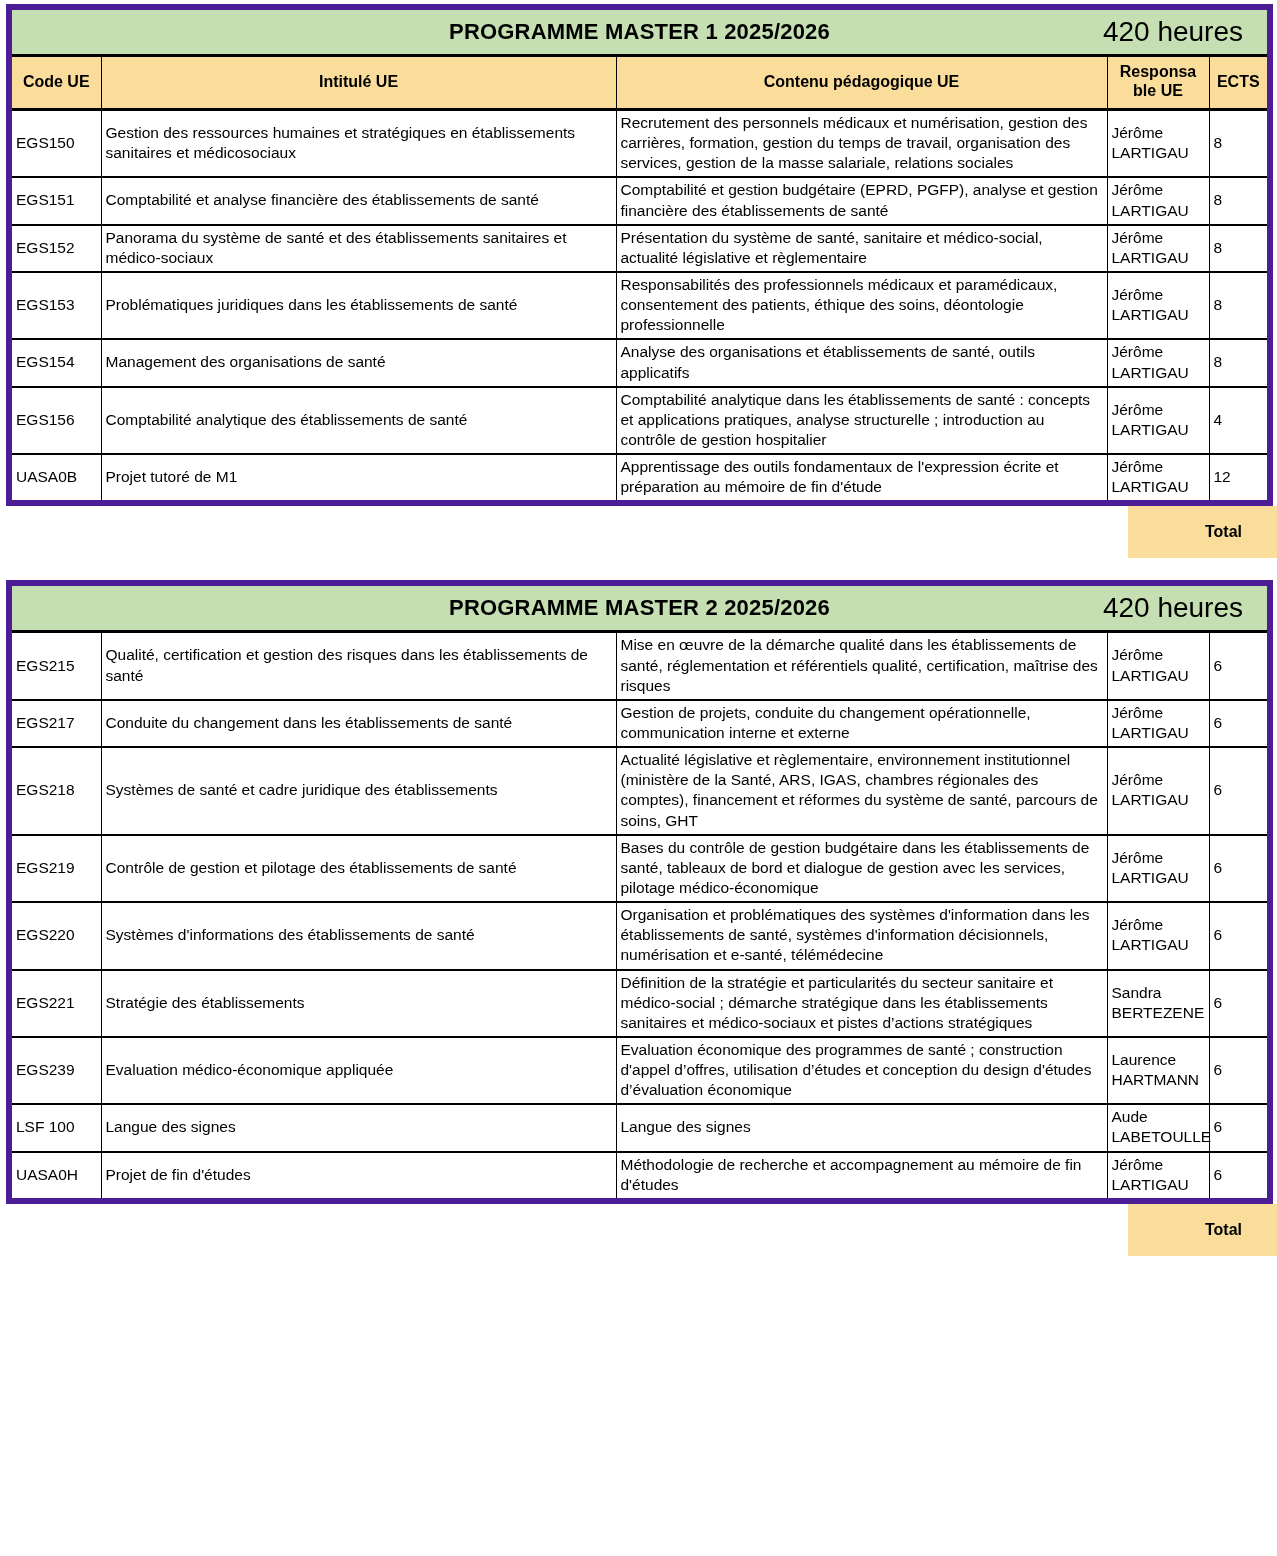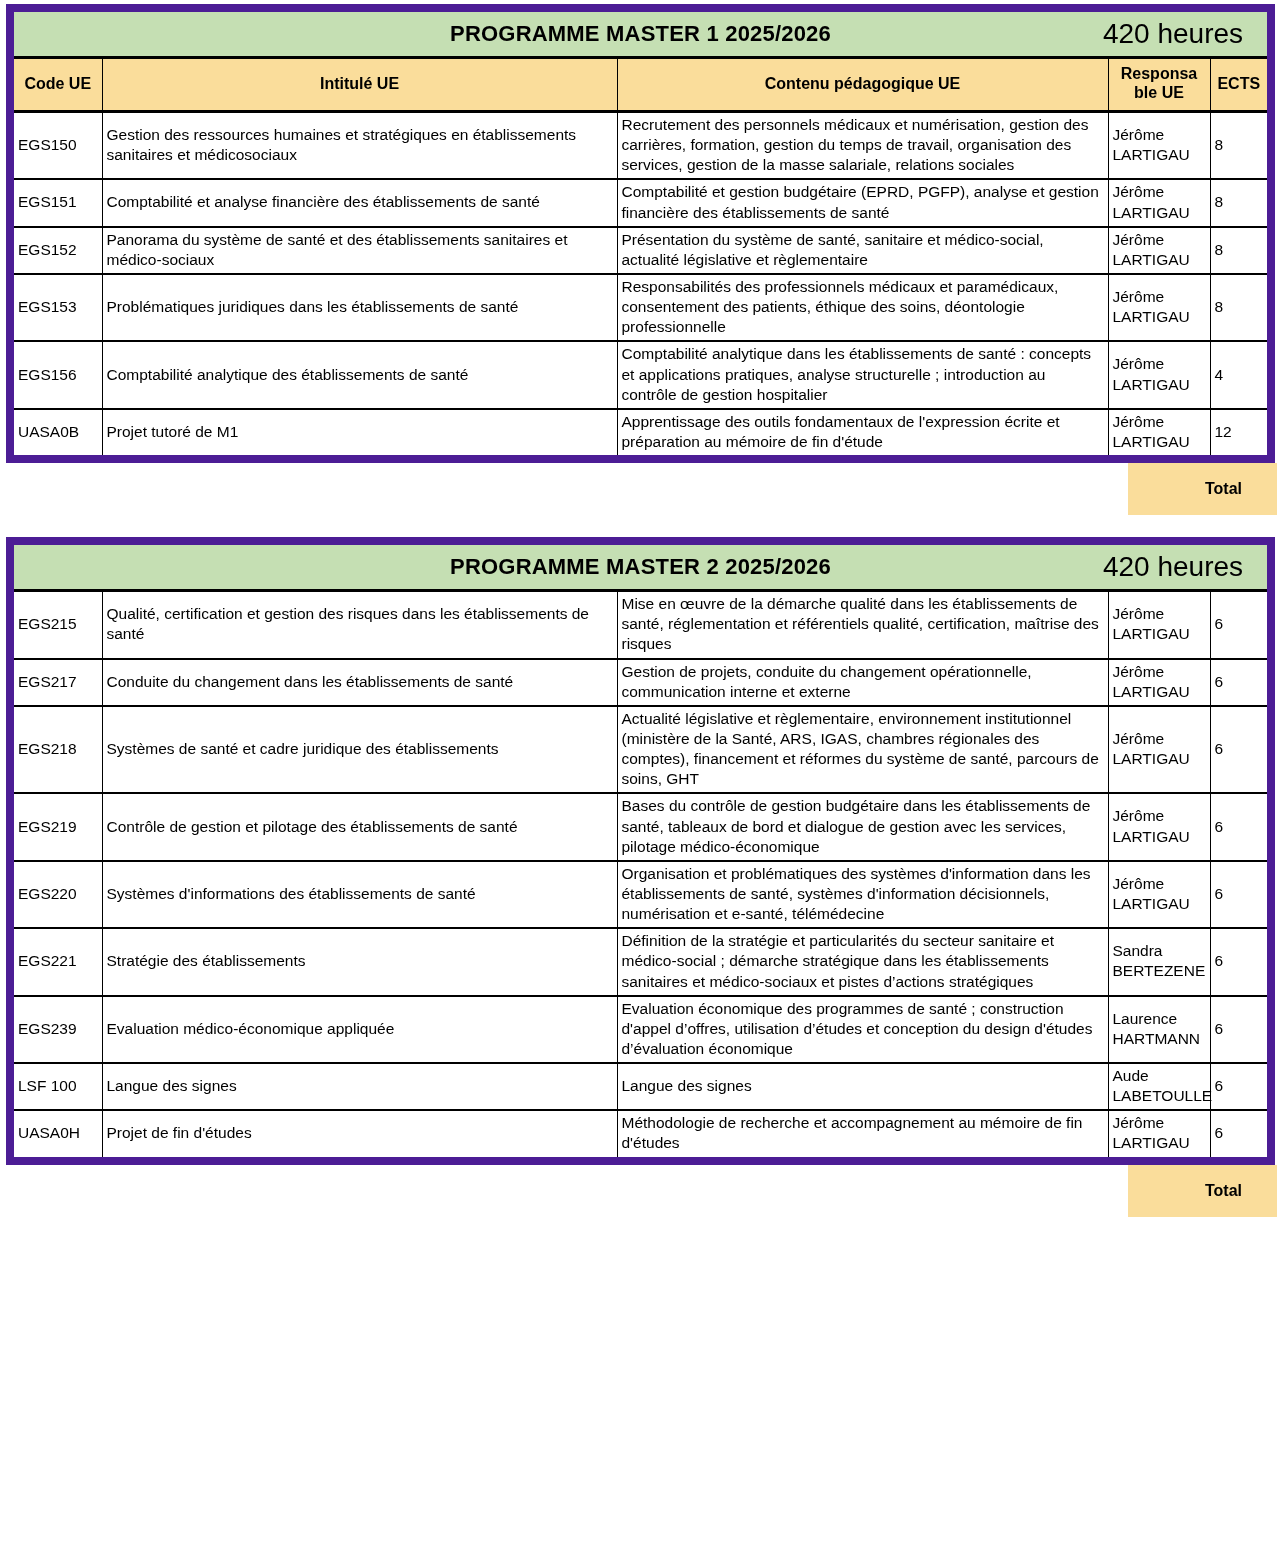--- a/index.html
+++ b/index.html
@@ -18,21 +18,21 @@
   .page {
     width: 1277px;
     box-sizing: border-box;
     padding: 4px 10px 0 6px;
   }
 
   table.prog {
     border-collapse: collapse;
     table-layout: fixed;
     width: 1261px;
-    border: 8px solid #4c1d95;
+    border: 6px solid #4c1d95;
     background: #fff;
   }
 
   table.prog td, table.prog th {
     border: 1px solid #000;
     padding: 2px 4px 3px 4px;
     vertical-align: middle;
     font-size: 15.5px;
     line-height: 1.30;
     font-weight: normal;
@@ -179,20 +179,27 @@
         <td class="ects">8</td>
       </tr>
       <tr class="datarow">
         <td class="code">EGS153</td>
         <td class="title">Problématiques juridiques dans les établissements de santé</td>
         <td class="content">Responsabilités des professionnels médicaux et paramédicaux, consentement des patients, éthique des soins, déontologie professionnelle</td>
         <td class="resp">Jérôme LARTIGAU</td>
         <td class="ects">8</td>
       </tr>
       <tr class="datarow">
+        <td class="code">EGS154</td>
+        <td class="title">Management des organisations de santé</td>
+        <td class="content">Analyse des organisations et établissements de santé, outils applicatifs</td>
+        <td class="resp">Jérôme LARTIGAU</td>
+        <td class="ects">8</td>
+      </tr>
+      <tr class="datarow">
         <td class="code">EGS156</td>
         <td class="title">Comptabilité analytique des établissements de santé</td>
         <td class="content">Comptabilité analytique dans les établissements de santé : concepts et applications pratiques, analyse structurelle ; introduction au contrôle de gestion hospitalier</td>
         <td class="resp">Jérôme LARTIGAU</td>
         <td class="ects">4</td>
       </tr>
       <tr class="datarow">
         <td class="code">UASA0B</td>
         <td class="title">Projet tutoré de M1</td>
         <td class="content">Apprentissage des outils fondamentaux de l'expression écrite et préparation au mémoire de fin d'étude</td>

